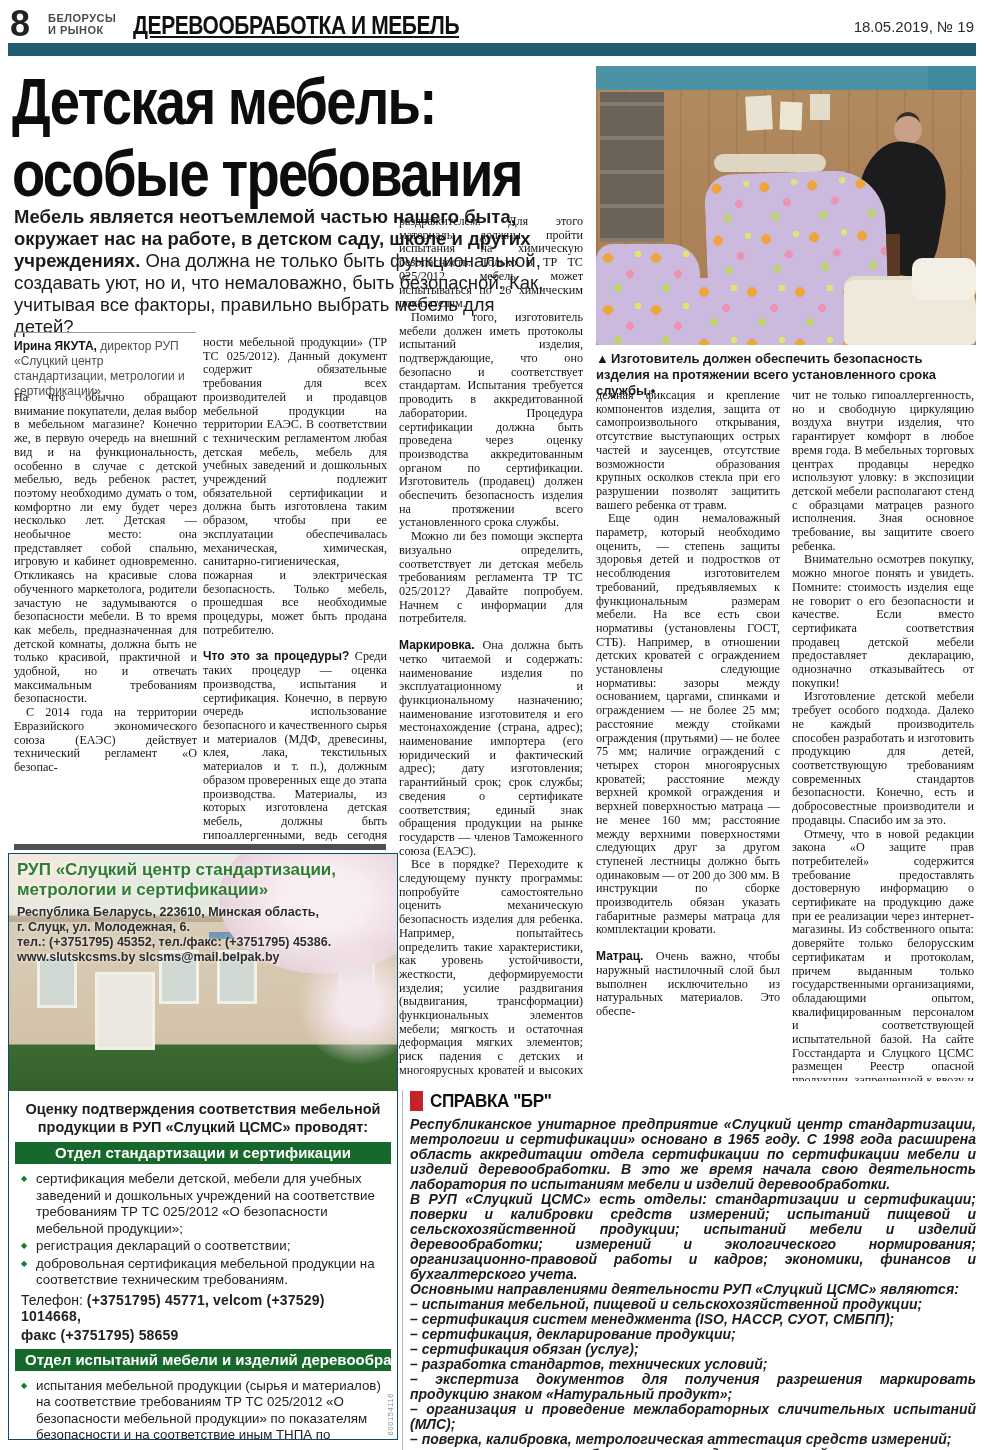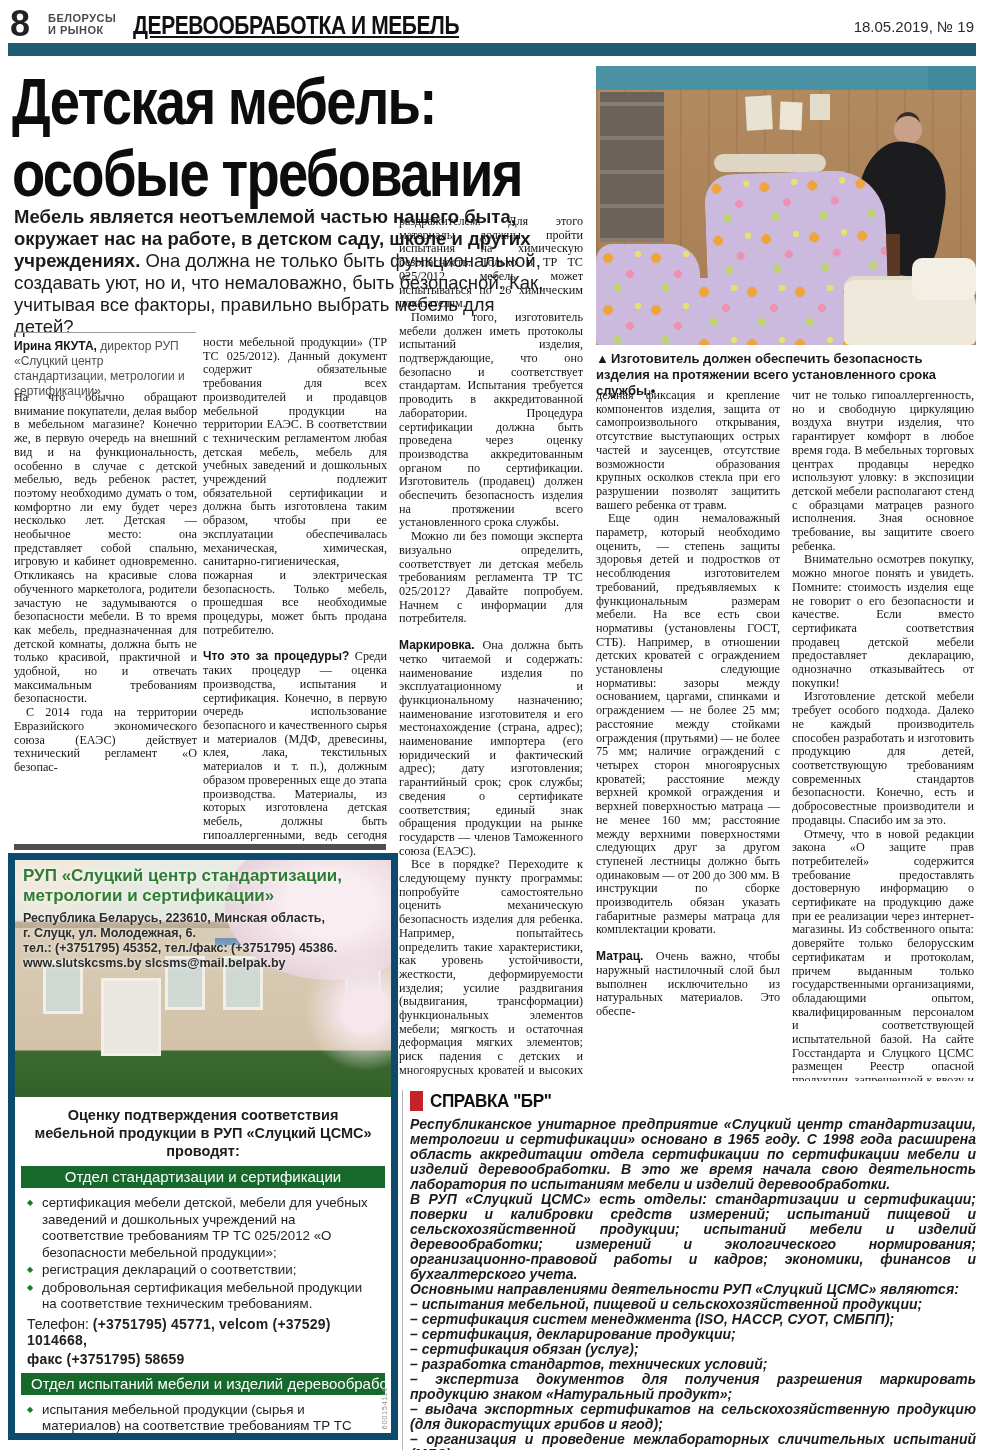--- a/index.html
+++ b/index.html
@@ -38,27 +38,27 @@
       radial-gradient(circle 4px at 34px 30px,#ec93b4 97%,transparent),
       radial-gradient(circle 4px at 22px 44px,#bcd36f 97%,transparent),
       radial-gradient(circle 3px at 42px 10px,#e8e26a 97%,transparent);
       background-size:48px 52px;}
   .caption{font-size:13px;font-weight:bold;line-height:16px;color:#1a1a1a;}
   .cap-arrow{margin-right:2px;}
 
   .dividerbar{background:#4f4f4f;}
 
   
-  .adbox{border:7px solid #0c4a6e;background:#fff;overflow:hidden;}
+  .adbox{border:1px solid #0c4a6e;background:#fff;overflow:hidden;}
   .adphoto{position:relative;height:237px;overflow:hidden;background:linear-gradient(#e9ede5 0,#e3e7dd 60px,#d9cdb8 61px,#d3c2a8 190px,#3c6a31 191px,#35602b 100%);}
   .ad-title{color:#2e7d32;font-weight:bold;font-size:17px;line-height:20px;text-shadow:0 0 5px rgba(255,255,255,.9);}
   .ad-addr{font-weight:bold;font-size:12.5px;line-height:15px;color:#2d2d2d;text-shadow:0 0 4px rgba(255,255,255,.9);}
   .adcontent{padding:0 12px;}
   .ad-intro{font-weight:bold;font-size:14.5px;line-height:18px;text-align:center;margin:9px 4px 6px;color:#1d1d1d;}
-  .dept-bar{background:#17692b;color:#fff;font-weight:normal;font-size:15px;height:22px;line-height:22px;
+  .dept-bar{background:#17692b;color:#fff;font-weight:bold;font-size:15px;height:22px;line-height:22px;
             margin:6px -6px 7px;padding:0 10px;white-space:nowrap;overflow:hidden;}
   .dept-bar.center{text-align:center;}
   .ad-list{font-size:13.3px;line-height:16.5px;color:#222;}
   .ad-item{padding-left:15px;margin:0 0 1px;}
   .diamond{display:inline-block;width:15px;margin-left:-15px;color:#1a7a2e;font-size:8px;vertical-align:2px;}
   .ad-phone{font-size:14px;line-height:16px;margin-top:3px;color:#222;}
   .ad-phone b{letter-spacing:.2px;}
   .unp{position:absolute;right:2px;bottom:46px;transform:rotate(-90deg);transform-origin:100% 100%;
        font-size:7.5px;color:#8f8f8f;letter-spacing:.6px;white-space:nowrap;}
 
@@ -215,21 +215,20 @@
     <div class="spr-body">
       <div>Республиканское унитарное предприятие «Слуцкий центр стандартизации, метрологии и сертификации» основано в 1965 году. С 1998 года расширена область аккредитации отдела сертификации по сертификации мебели и изделий деревообработки. В это же время начала свою деятельность лаборатория по испытаниям мебели и изделий деревообработки.</div>
       <div>В РУП «Слуцкий ЦСМС» есть отделы: стандартизации и сертификации; поверки и калибровки средств измерений; испытаний пищевой и сельскохозяйственной продукции; испытаний мебели и изделий деревообработки; измерений и экологического нормирования; организационно-правовой работы и кадров; экономики, финансов и бухгалтерского учета.</div>
       <div>Основными направлениями деятельности РУП «Слуцкий ЦСМС» являются:</div>
       <div>– испытания мебельной, пищевой и сельскохозяйственной продукции;</div>
       <div>– сертификация систем менеджмента (ISO, HACCP, СУОТ, СМБПП);</div>
       <div>– сертификация, декларирование продукции;</div>
       <div>– сертификация обязан (услуг);</div>
       <div>– разработка стандартов, технических условий;</div>
       <div>– экспертиза документов для получения разрешения маркировать продукцию знаком «Натуральный продукт»;</div>
-      <div>– выдача экспортных сертификатов на сельскохозяйственную продукцию (для дикорастущих грибов и ягод);</div>
       <div>– организация и проведение межлабораторных сличительных испытаний (МЛС);</div>
       <div>– поверка, калибровка, метрологическая аттестация средств измерений;</div>
       <div>– ремонт, техническое обслуживание средств измерений;</div>
       <div>– разработка документации в области экологического нормирования;</div>
       <div>– аттестация рабочих мест;</div>
       <div>– аттестация камер тепла и холода;</div>
       <div>– электрофизические измерения до 1000 В.</div>
     </div>
   </div>
 

